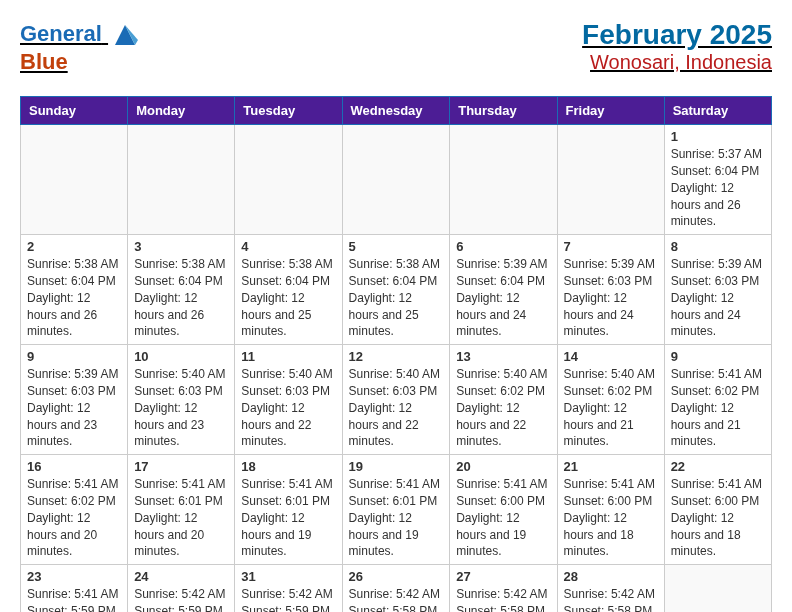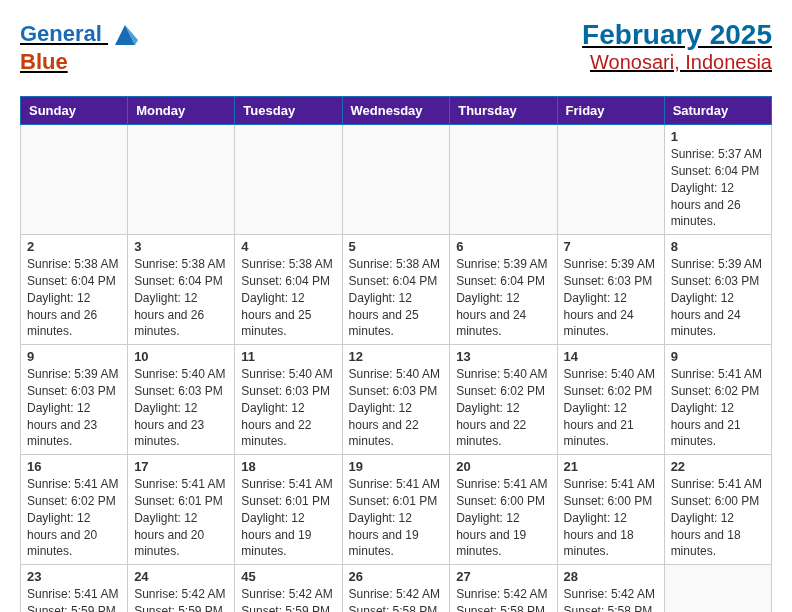--- a/index.html
+++ b/index.html
@@ -305,21 +305,21 @@
 and 17 minutes.</div>
         </td>
         <td>
           <span class="day-number">24</span>
           <div class="day-info">Sunrise: 5:42 AM
 Sunset: 5:59 PM
 Daylight: 12 hours
 and 17 minutes.</div>
         </td>
         <td>
-          <span class="day-number">45</span>
+          <span class="day-number">31</span>
           <div class="day-info">Sunrise: 5:42 AM
 Sunset: 5:59 PM
 Daylight: 12 hours
 and 17 minutes.</div>
         </td>
         <td>
           <span class="day-number">26</span>
           <div class="day-info">Sunrise: 5:42 AM
 Sunset: 5:58 PM
 Daylight: 12 hours

